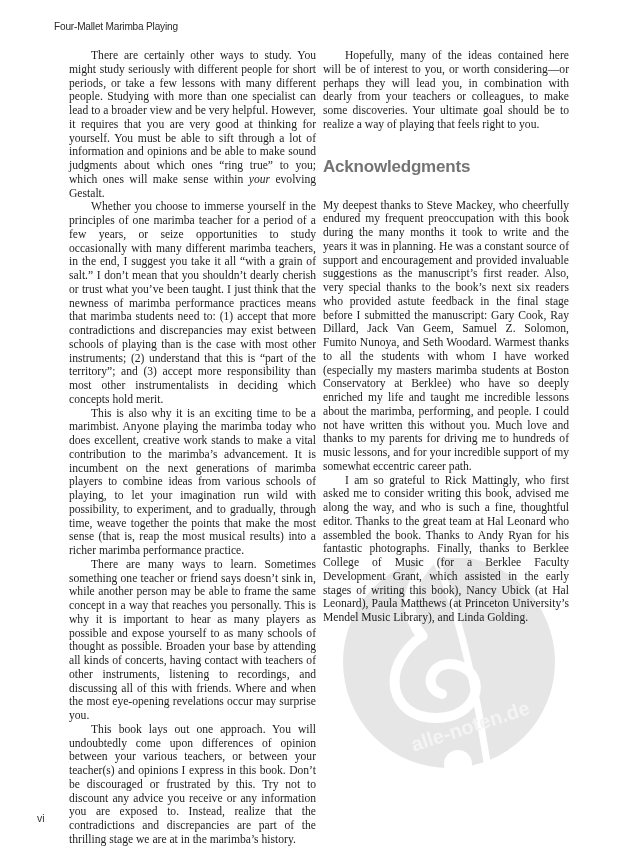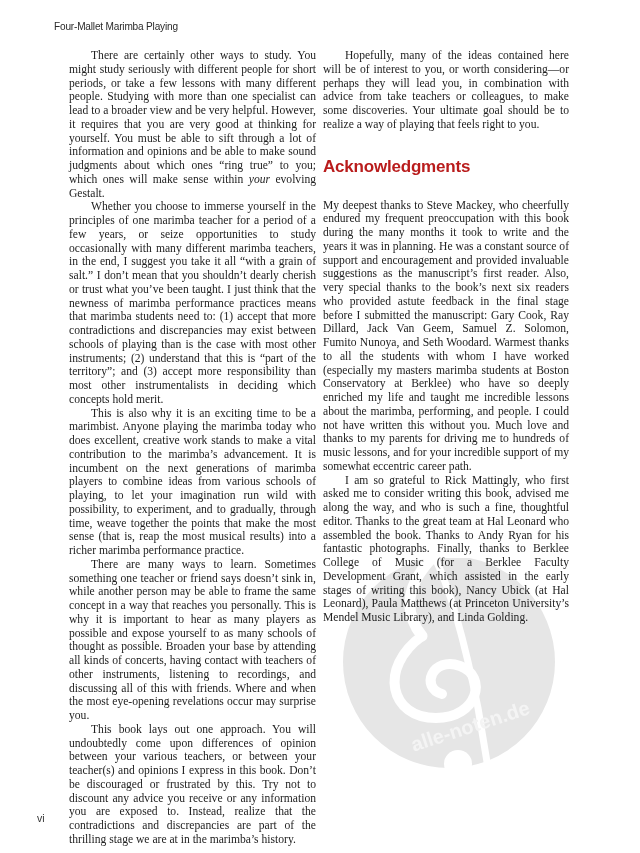--- a/index.html
+++ b/index.html
@@ -20,21 +20,21 @@
       font-size: 11.6px; line-height: 13.75px;
       text-align: justify; color: #222;
     }
     .col.left { left: 69px; width: 247px; }
     .col.right { left: 323px; width: 246px; }
     .col p { margin: 0; text-indent: 22px; }
     .col p.noindent { text-indent: 0; margin-top: 23px; }
     .heading {
       font-family: "Liberation Sans", sans-serif;
       font-weight: bold; font-size: 17px; line-height: 18px;
-      margin: 26px 0 1px 0; color: #b91c1c;
+      margin: 26px 0 1px 0; color: #737373;
       letter-spacing: -0.2px;
     }
     .folio {
       position: absolute; left: 37px; top: 812px;
       font-family: "Liberation Sans", sans-serif;
       font-size: 10.5px; color: #333;
     }
     .watermark {
       position: absolute; left: 338px; top: 558px;
       width: 222px; height: 212px; z-index: 0;
@@ -59,19 +59,19 @@
 
 <div class="col left">
   <p><span>There are certainly other ways to study. You might study seriously with different people for short periods, or take a few lessons with many different people. Studying with more than one specialist can lead to a broader view and be very helpful. However, it requires that you are very good at thinking for yourself. You must be able to sift through a lot of information and opinions and be able to make sound judgments about which ones “ring true” to you; which ones will make sense within</span> <em>your</em><span> evolving Gestalt.</span></p>
   <p>Whether you choose to immerse yourself in the principles of one marimba teacher for a period of a few years, or seize opportunities to study occasionally with many different marimba teachers, in the end, I suggest you take it all “with a grain of salt.” I don’t mean that you shouldn’t dearly cherish or trust what you’ve been taught. I just think that the newness of marimba performance practices means that marimba students need to: (1) accept that more contradictions and discrepancies may exist between schools of playing than is the case with most other instruments; (2) understand that this is “part of the territory”; and (3) accept more responsibility than most other instrumentalists in deciding which concepts hold merit.</p>
   <p>This is also why it is an exciting time to be a marimbist. Anyone playing the marimba today who does excellent, creative work stands to make a vital contribution to the marimba’s advancement. It is incumbent on the next generations of marimba players to combine ideas from various schools of playing, to let your imagination run wild with possibility, to experiment, and to gradually, through time, weave together the points that make the most sense (that is, reap the most musical results) into a richer marimba performance practice.</p>
   <p>There are many ways to learn. Sometimes something one teacher or friend says doesn’t sink in, while another person may be able to frame the same concept in a way that reaches you personally. This is why it is important to hear as many players as possible and expose yourself to as many schools of thought as possible. Broaden your base by attending all kinds of concerts, having contact with teachers of other instruments, listening to recordings, and discussing all of this with friends. Where and when the most eye-opening revelations occur may surprise you.</p>
   <p>This book lays out one approach. You will undoubtedly come upon differences of opinion between your various teachers, or between your teacher(s) and opinions I express in this book. Don’t be discouraged or frustrated by this. Try not to discount any advice you receive or any information you are exposed to. Instead, realize that the contradictions and discrepancies are part of the thrilling stage we are at in the marimba’s history.</p>
 </div>
 
 <div class="col right">
-  <p>Hopefully, many of the ideas contained here will be of interest to you, or worth considering—or perhaps they will lead you, in combination with advice from take teachers or colleagues, to make some discoveries. Your ultimate goal should be to realize a way of playing that feels right to you.</p>
+  <p>Hopefully, many of the ideas contained here will be of interest to you, or worth considering—or perhaps they will lead you, in combination with dearly from your teachers or colleagues, to make some discoveries. Your ultimate goal should be to realize a way of playing that feels right to you.</p>
   <h2 class="heading">Acknowledgments</h2>
   <p class="noindent">My deepest thanks to Steve Mackey, who cheerfully endured my frequent preoccupation with this book during the many months it took to write and the years it was in planning. He was a constant source of support and encouragement and provided invaluable suggestions as the manuscript’s first reader. Also, very special thanks to the book’s next six readers who provided astute feedback in the final stage before I submitted the manuscript: Gary Cook, Ray Dillard, Jack Van Geem, Samuel Z. Solomon, Fumito Nunoya, and Seth Woodard. Warmest thanks to all the students with whom I have worked (especially my masters marimba students at Boston Conservatory at Berklee) who have so deeply enriched my life and taught me incredible lessons about the marimba, performing, and people. I could not have written this without you. Much love and thanks to my parents for driving me to hundreds of music lessons, and for your incredible support of my somewhat eccentric career path.</p>
   <p>I am so grateful to Rick Mattingly, who first asked me to consider writing this book, advised me along the way, and who is such a fine, thoughtful editor. Thanks to the great team at Hal Leonard who assembled the book. Thanks to Andy Ryan for his fantastic photographs. Finally, thanks to Berklee College of Music (for a Berklee Faculty Development Grant, which assisted in the early stages of writing this book), Nancy Ubick (at Hal Leonard), Paula Matthews (at Princeton University’s Mendel Music Library), and Linda Golding.</p>
 </div>
 
 <div class="folio">vi</div>
 
 </body></html>

